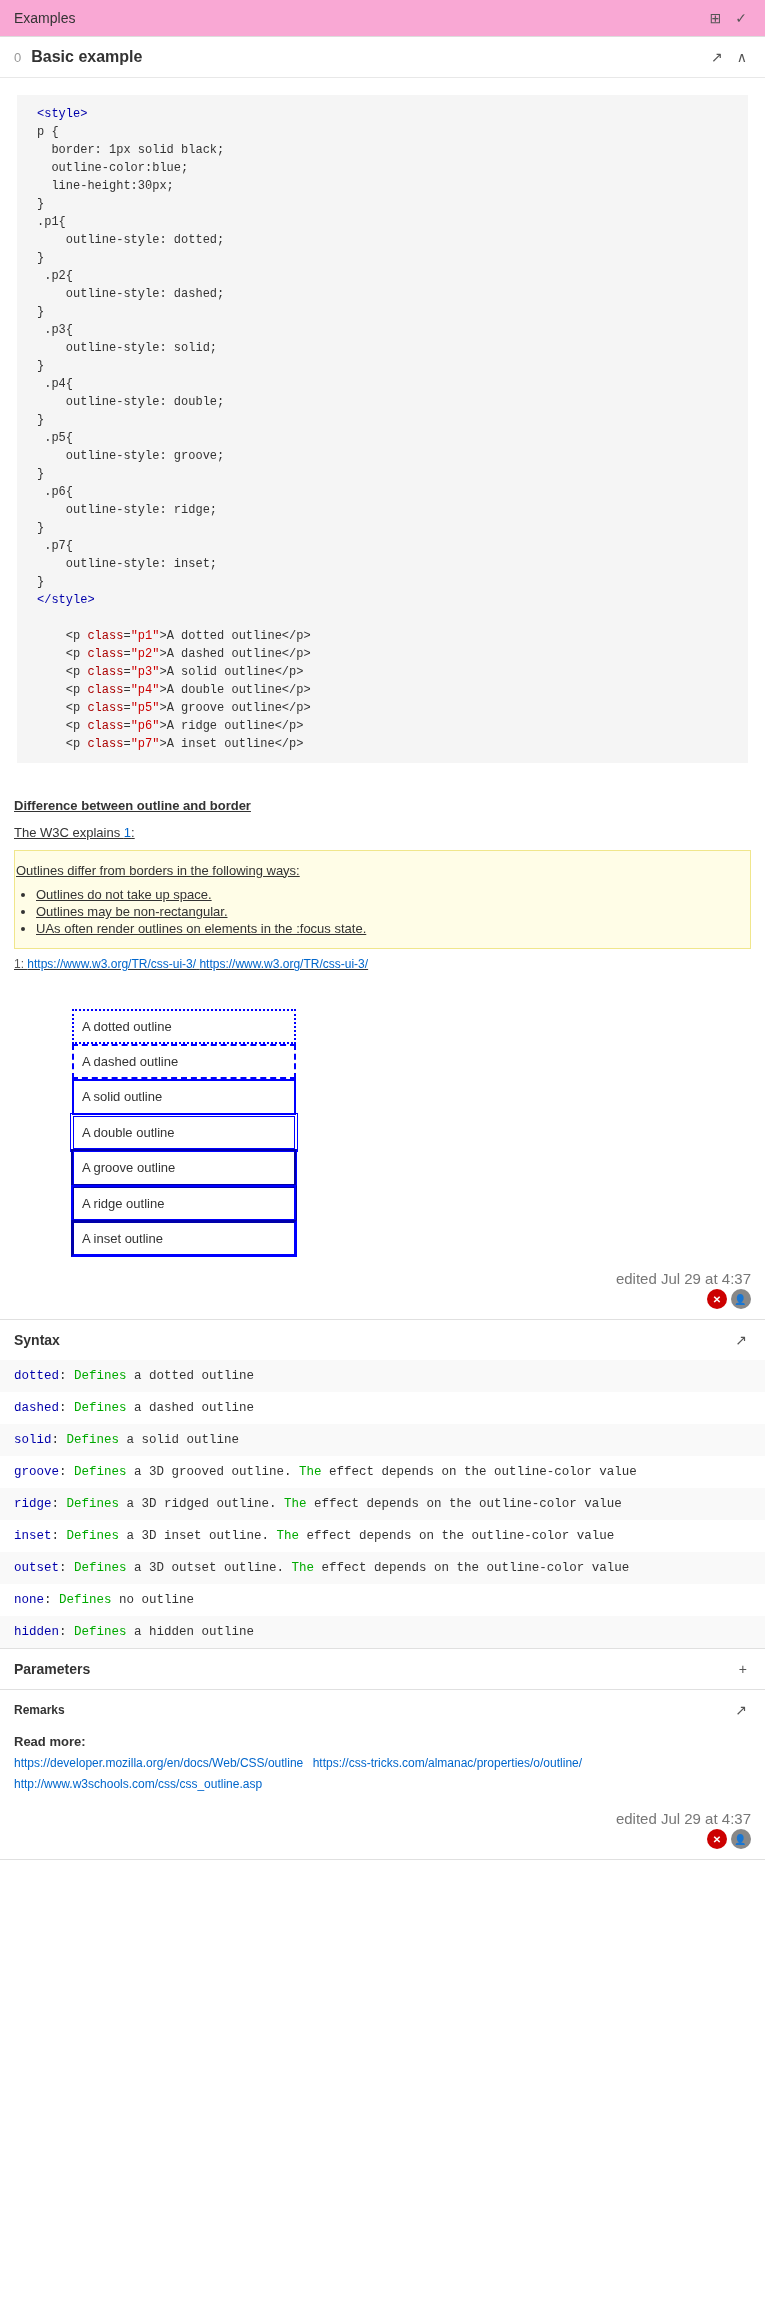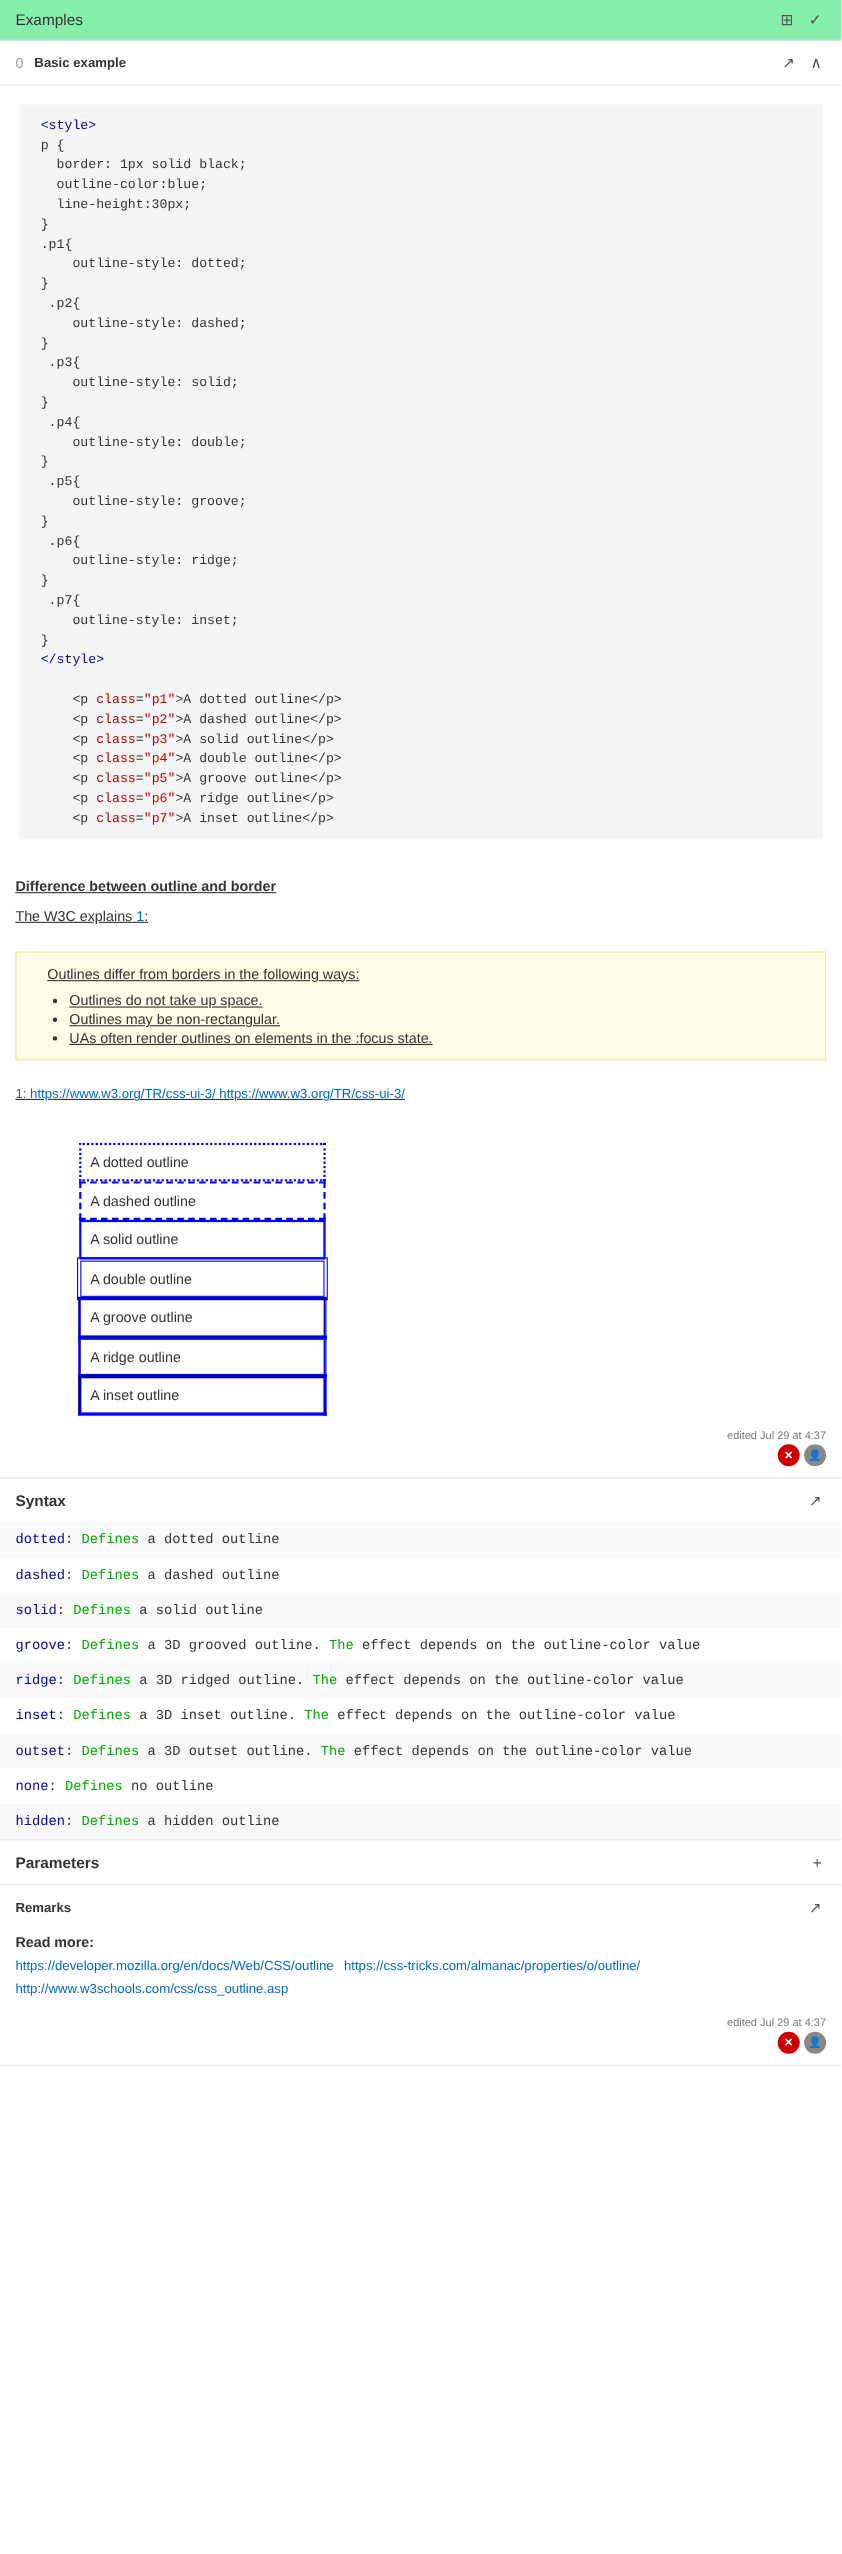--- a/index.html
+++ b/index.html
@@ -11,21 +11,21 @@
       width: 765px;
     }
 
     
     .page-header {
       display: flex;
       justify-content: space-between;
       align-items: center;
       padding: 8px 14px;
       border-bottom: 1px solid #ddd;
-      background: #86efac;
+      background: #f9a8d4;
     }
     .page-title {
       font-size: 14px;
       font-weight: normal;
       color: #333;
     }
     .header-icons {
       display: flex;
       gap: 6px;
       align-items: center;
@@ -45,21 +45,21 @@
     .section-title-row {
       display: flex;
       align-items: center;
       gap: 10px;
     }
     .section-number {
       font-size: 13px;
       color: #999;
     }
     .section-title {
-      font-size: 12px;
+      font-size: 16px;
       font-weight: bold;
       color: #333;
     }
     .section-actions {
       display: flex;
       gap: 6px;
       align-items: center;
     }
 
     
@@ -87,22 +87,22 @@
       line-height: 1.6;
     }
     .bold-heading {
       font-weight: bold;
       font-size: 13px;
       margin: 8px 0 4px;
     }
     .yellow-box {
       background: #fffde7;
       border: 1px solid #f0e68c;
-      padding: 10px 28px;
-      margin: 21px 0;
+      padding: 10px 1px;
+      margin: 6px 0;
     }
     .yellow-box p {
       margin: 0 0 6px;
     }
     .yellow-box ul {
       padding-left: 20px;
     }
     .yellow-box ul li {
       margin: 2px 0;
     }
@@ -148,21 +148,21 @@
     .outline-inset { outline: 3px inset blue; }
 
     
     .edit-info {
       display: flex;
       flex-direction: column;
       align-items: flex-end;
       padding: 6px 14px 10px;
     }
     .edit-text {
-      font-size: 10px;
+      font-size: 15px;
       color: #777;
       margin-bottom: 2px;
     }
     .edit-avatars {
       display: flex;
       gap: 4px;
     }
     .avatar-x {
       width: 20px;
       height: 20px;

